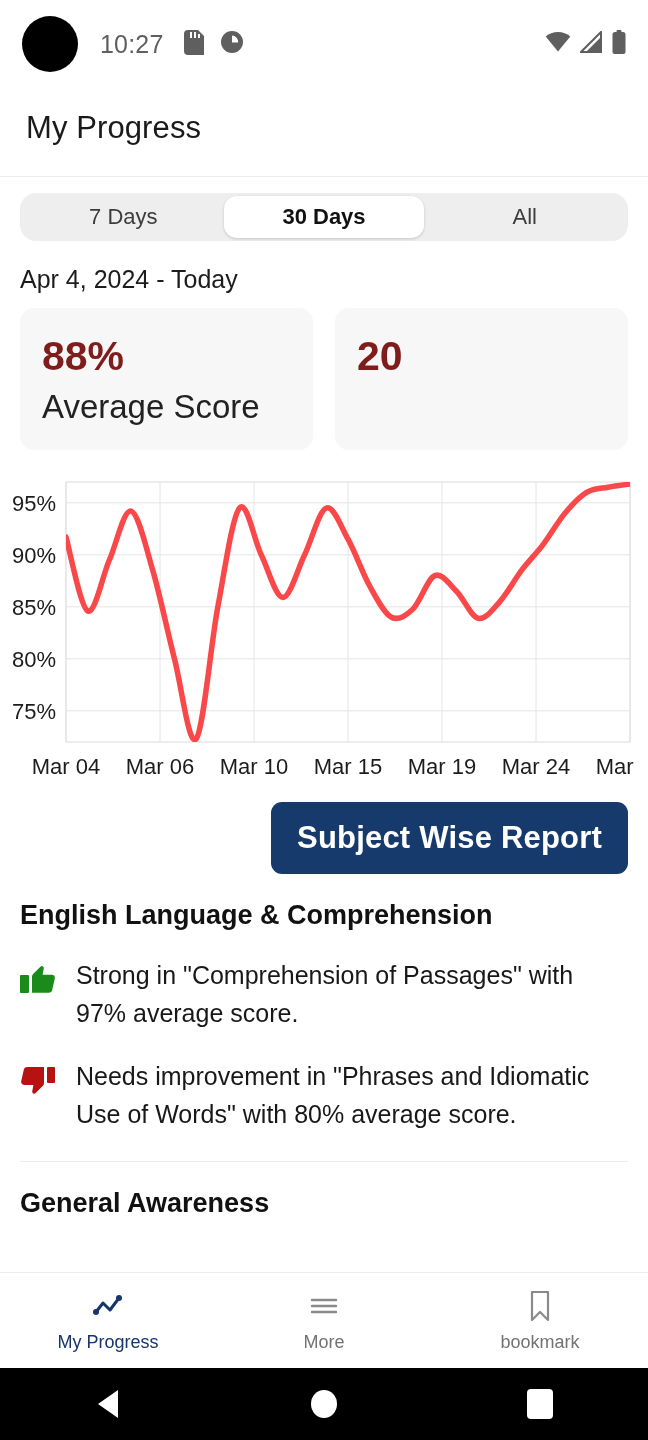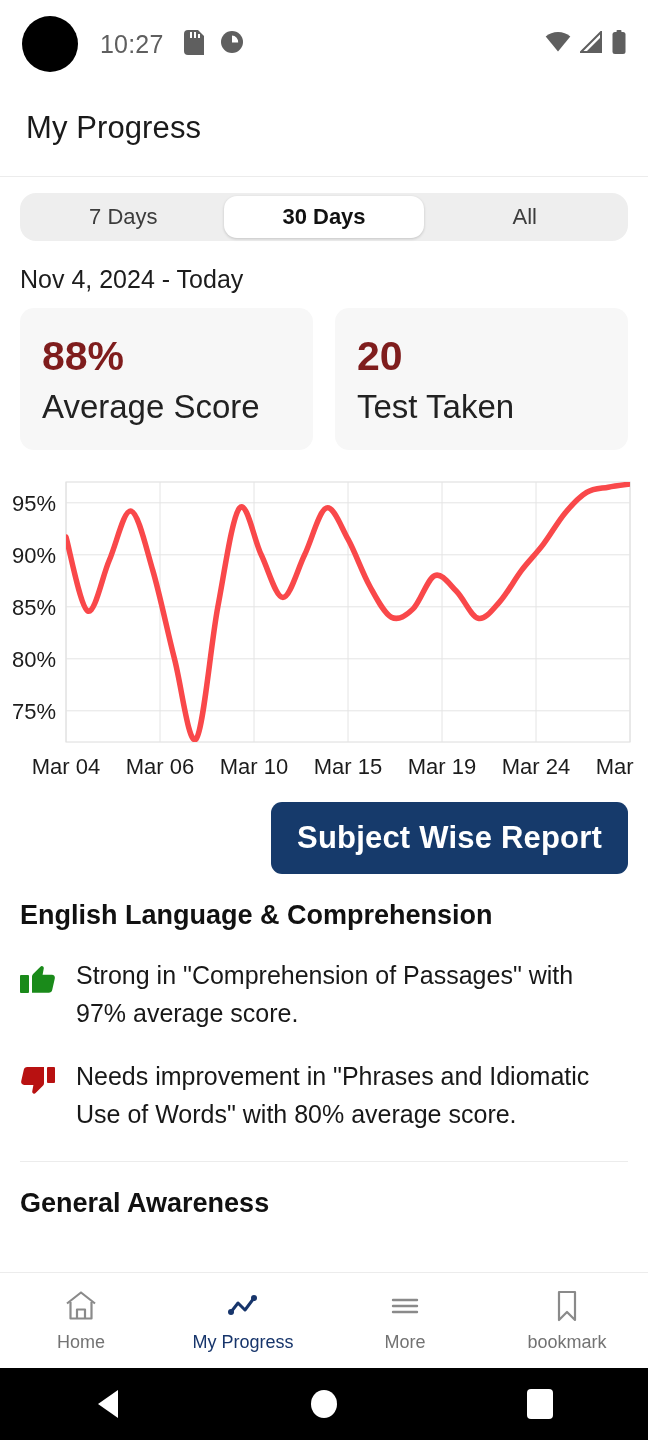--- a/index.html
+++ b/index.html
@@ -174,30 +174,29 @@
   <div class="divider-line"></div>
 
   <div class="seg-wrap">
     <div class="segmented">
       <div class="seg-item">7 Days</div>
       <div class="seg-item active">30 Days</div>
       <div class="seg-item">All</div>
     </div>
   </div>
 
-  <div class="date-range">Nov 4, 2024 - Today</div>
+  <div class="date-range">Apr 4, 2024 - Today</div>
 
   <div class="stats-row">
     <div class="stat-card">
       <div class="stat-value">88%</div>
       <div class="stat-label">Average Score</div>
     </div>
     <div class="stat-card">
       <div class="stat-value">20</div>
-      <div class="stat-label">Test Taken</div>
     </div>
   </div>
 
   <div class="chart-block">
     <svg class="chart-svg" id="chart" width="628" height="320" viewBox="0 0 628 320">
         <rect x="56" y="12" width="564" height="260" fill="none" stroke="#dcdcdc" stroke-width="1"></rect>
         <line x1="56" y1="240.8" x2="620" y2="240.8" stroke="#e4e4e4" stroke-width="1"></line>
         <text x="46" y="248.8" text-anchor="end" font-size="22" fill="#1c1c1c" font-family="&quot;Liberation Sans&quot;, sans-serif">75%</text>
         <line x1="56" y1="188.8" x2="620" y2="188.8" stroke="#e4e4e4" stroke-width="1"></line>
         <text x="46" y="196.8" text-anchor="end" font-size="22" fill="#1c1c1c" font-family="&quot;Liberation Sans&quot;, sans-serif">80%</text>
@@ -254,30 +253,20 @@
     <div class="bullet-text">Needs improvement in "Phrases and Idiomatic Use of Words" with 80% average score.</div>
   </div>
 
   <div class="sec-divider"></div>
 
   <div class="subject-title">General Awareness</div>
 
 </div>
 
 <div class="bottom-nav">
-  <div class="nav-item">
-    <span>
-      <svg width="36" height="36" viewBox="0 0 36 36" fill="none" stroke="#8a8a8a" stroke-width="2.2" stroke-linejoin="round">
-        <path d="M4 15.5 18 4.5l14 11"></path>
-        <path d="M7.5 14v16.5h21V14"></path>
-        <path d="M14 30.5v-9h8v9"></path>
-      </svg>
-    </span>
-    <span class="nav-label">Home</span>
-  </div>
 
   <div class="nav-item active">
     <span>
       <svg width="36" height="36" viewBox="0 0 36 36" fill="none" stroke="#17356b" stroke-width="3" stroke-linecap="round" stroke-linejoin="round">
         <path d="M6 24 13 15l7 7 9-12"></path>
         <circle cx="6" cy="24" r="3" fill="#17356b" stroke="none"></circle>
         <circle cx="29" cy="10" r="3" fill="#17356b" stroke="none"></circle>
       </svg>
     </span>
     <span class="nav-label">My Progress</span>

